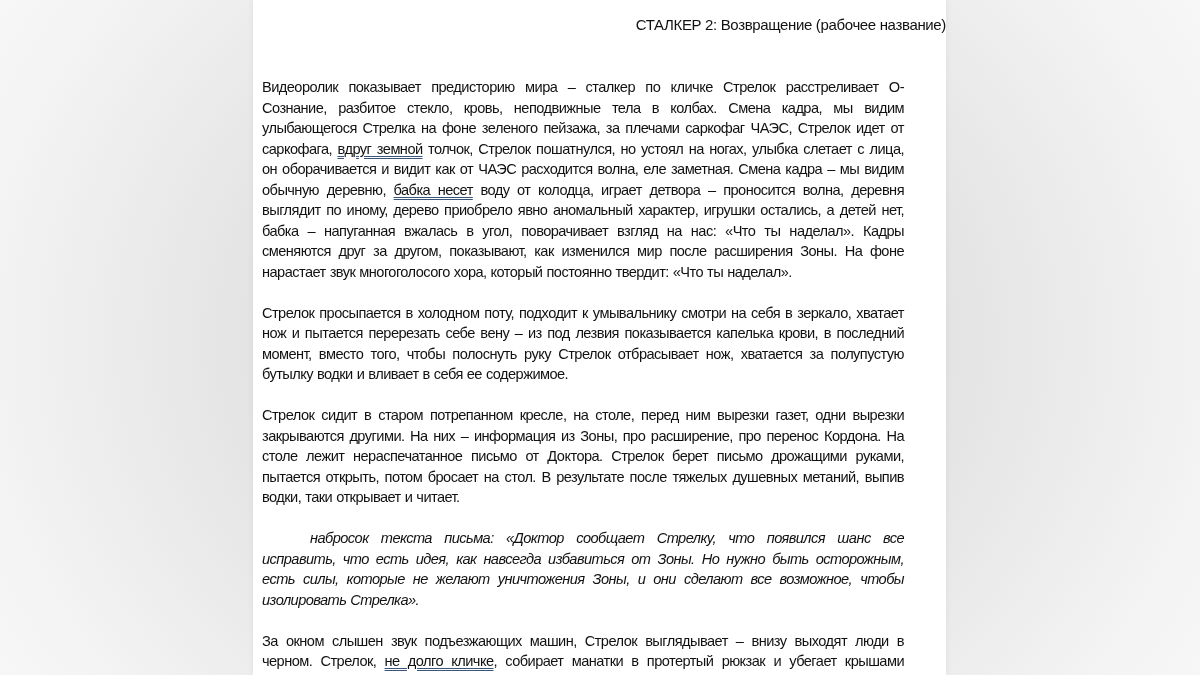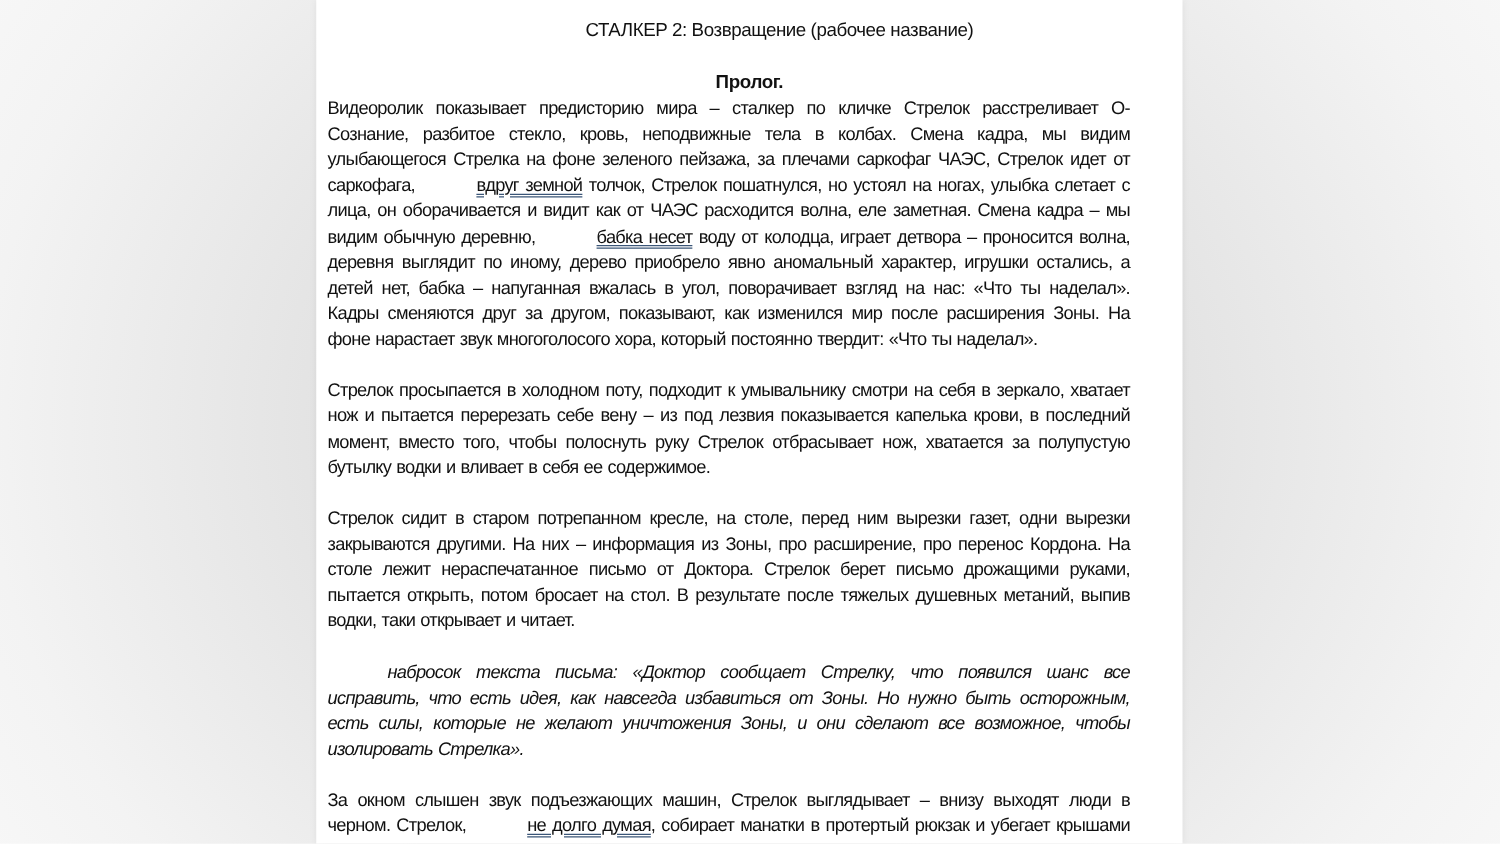--- a/index.html
+++ b/index.html
@@ -22,21 +22,21 @@
     width: 693px;
     height: 675px;
     background: #ffffff;
     box-shadow: 0 0 6px rgba(0,0,0,0.06);
   }
   .doc-title {
     position: absolute;
     left: 0;
     right: 0;
     top: 15px;
-    text-align: center;
+    text-align: right;
     font-size: 15px;
     letter-spacing: -0.35px;
     line-height: 20px;
     margin-left: 48px;
   }
   .section-heading {
     position: absolute;
     left: 0;
     right: 0;
     top: 56px;
@@ -62,40 +62,38 @@
   }
   .para.letter {
     text-indent: 48px;
     font-style: italic;
   }
   .grammar-mark {
     text-decoration: underline double;
     text-decoration-color: #3a5577;
     text-underline-offset: 2px;
     text-decoration-thickness: 1px;
-    margin-left: 44px;
   }
 </style>
 </head>
 <body>
 
 <div class="page">
   <div class="doc-title">СТАЛКЕР 2: Возвращение (рабочее название)</div>
-  <div class="section-heading">Пролог.</div>
 
   <div class="body">
     <p class="para">
       <span>Видеоролик показывает предисторию мира – сталкер по кличке Стрелок расстреливает О-Сознание, разбитое стекло, кровь, неподвижные тела в колбах. Смена кадра, мы видим улыбающегося Стрелка на фоне зеленого пейзажа, за плечами саркофаг ЧАЭС, Стрелок идет от саркофага, </span><span class="grammar-mark" style="text-decoration-color: rgb(58, 85, 119);">вдруг  земной</span><span> толчок, Стрелок  пошатнулся, но устоял на ногах, улыбка слетает с лица, он оборачивается и видит как от ЧАЭС расходится волна, еле заметная. Смена кадра – мы видим обычную деревню, </span><span class="grammar-mark" style="text-decoration-color: rgb(58, 85, 119);">бабка  несет</span><span> воду от колодца, играет детвора – проносится волна, деревня выглядит по иному, дерево приобрело явно аномальный характер, игрушки остались, а детей нет, бабка – напуганная вжалась в угол, поворачивает взгляд на нас: «Что ты наделал». Кадры сменяются друг за другом, показывают, как изменился мир после расширения Зоны. На фоне нарастает звук многоголосого хора, который постоянно твердит: «Что ты наделал».</span>
     </p>
     <p class="para">
       <span>Стрелок просыпается в холодном поту, подходит к умывальнику смотри на себя в зеркало, хватает нож и пытается перерезать себе вену – из под лезвия показывается капелька крови, в последний момент, вместо того, чтобы полоснуть руку Стрелок отбрасывает нож, хватается за полупустую бутылку водки и вливает в себя ее содержимое.</span>
     </p>
     <p class="para">
       <span>Стрелок сидит в старом потрепанном кресле, на столе, перед ним вырезки газет, одни вырезки закрываются другими. На них – информация из Зоны, про расширение, про перенос Кордона. На столе лежит нераспечатанное письмо от Доктора. Стрелок берет письмо дрожащими руками, пытается открыть, потом бросает на стол. В результате после тяжелых душевных метаний, выпив водки, таки открывает и читает.</span>
     </p>
     <p class="para letter">
       <span>набросок текста письма: «Доктор сообщает Стрелку, что появился шанс все исправить, что есть идея, как навсегда избавиться от Зоны. Но нужно быть осторожным, есть силы, которые не желают уничтожения Зоны, и они сделают все возможное, чтобы изолировать Стрелка».</span>
     </p>
     <p class="para">
-      <span>За окном слышен звук подъезжающих машин, Стрелок выглядывает – внизу выходят люди в черном. Стрелок, </span><span class="grammar-mark" style="text-decoration-color: rgb(58, 85, 119);">не долго думая</span><span>, собирает манатки в протертый рюкзак и убегает крышами (возможно, сделать убегание экшном).</span>
+      <span>За окном слышен звук подъезжающих машин, Стрелок выглядывает – внизу выходят люди в черном. Стрелок, </span><span class="grammar-mark" style="text-decoration-color: rgb(58, 85, 119);">не долго кличке</span><span>, собирает манатки в протертый рюкзак и убегает крышами (возможно, сделать убегание экшном).</span>
     </p>
   </div>
 </div>
 
 </body></html>

